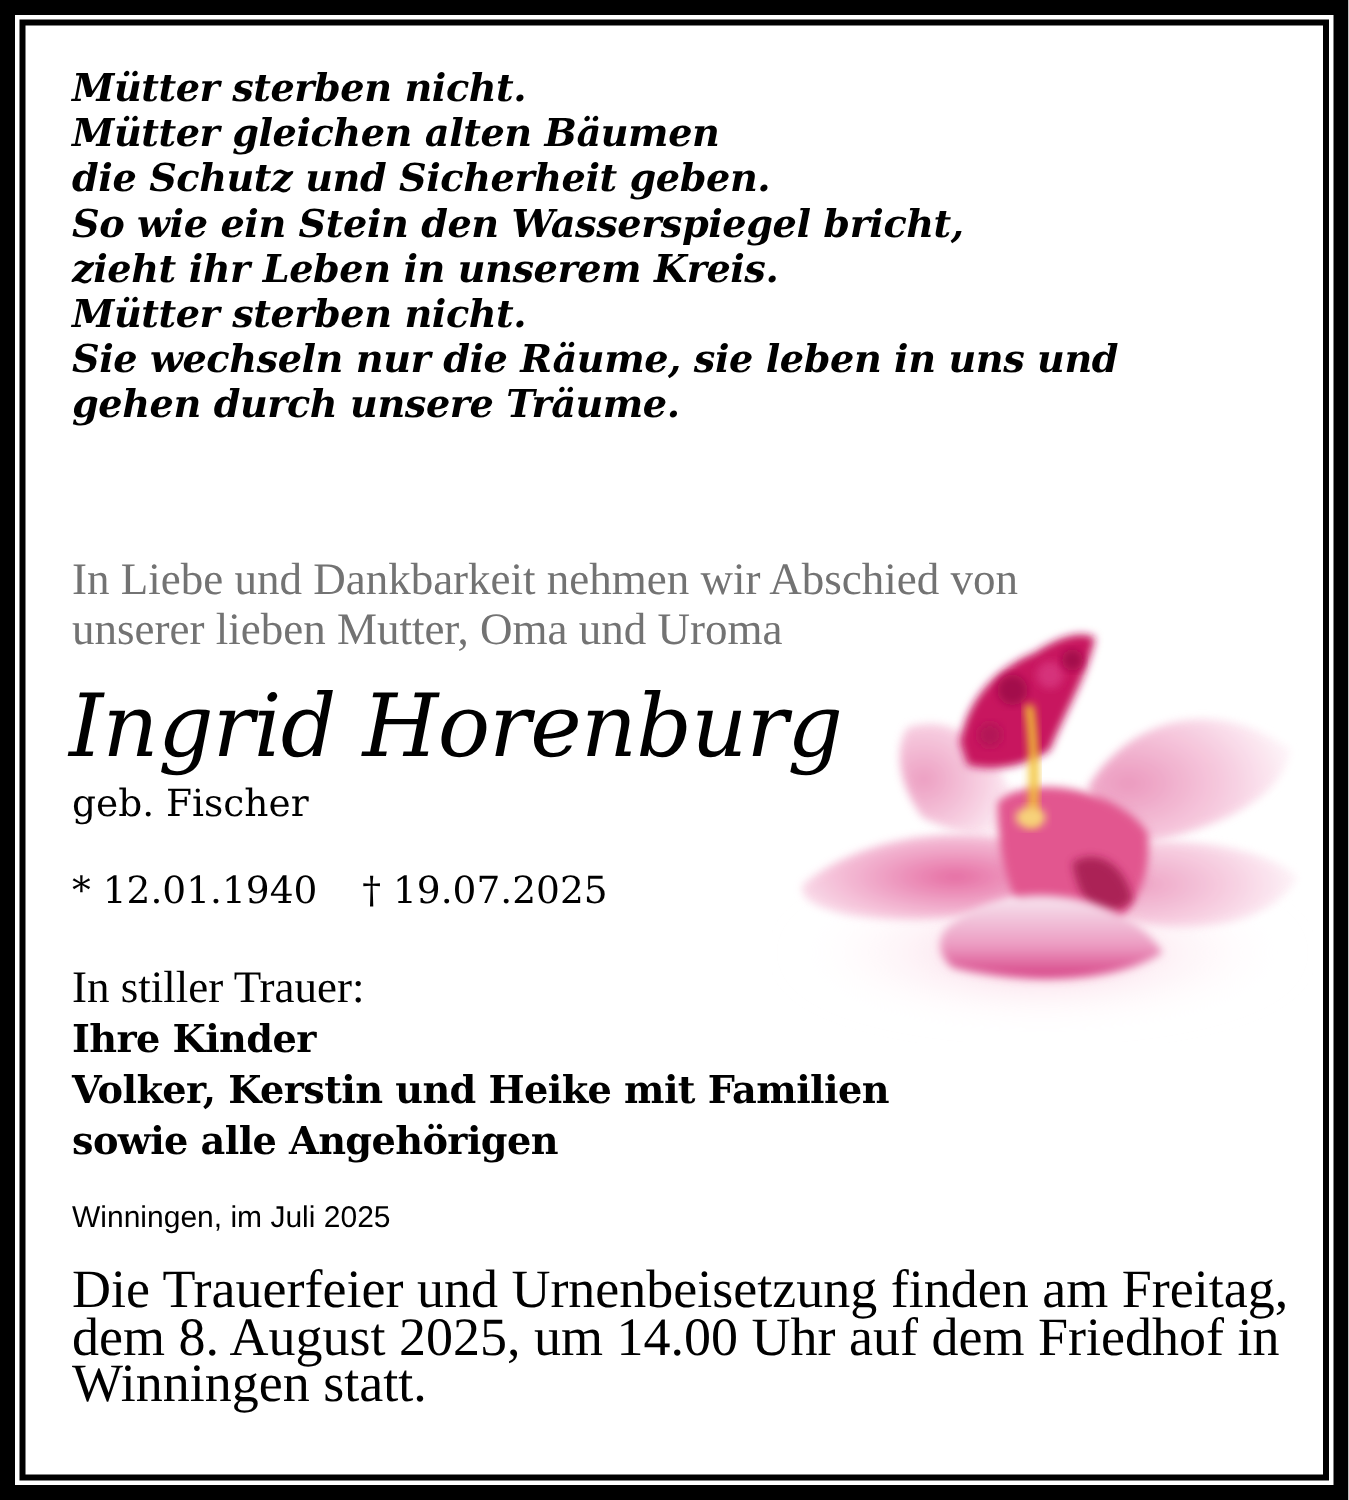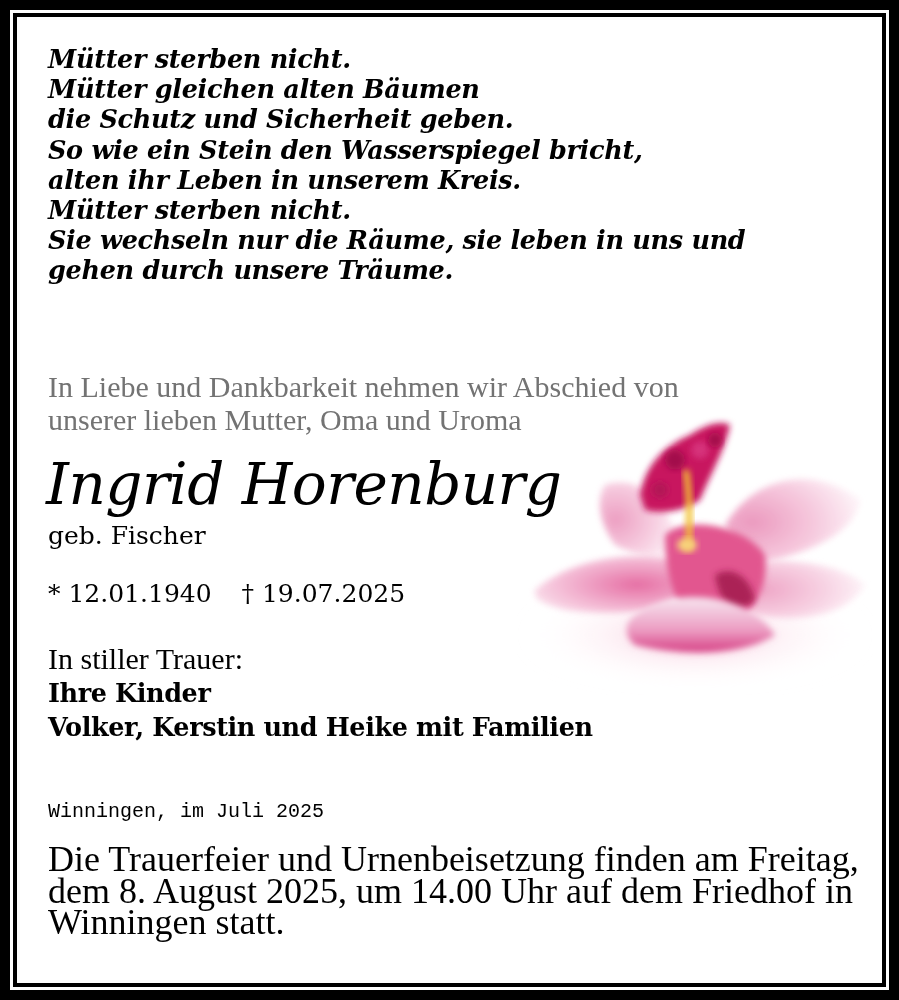--- a/index.html
+++ b/index.html
@@ -44,21 +44,21 @@
       font-family: "Liberation Serif", serif; font-size: 30px; line-height: 33px; color: #000;
     }
     .mourners {
       position: absolute; left: 48px; top: 676px;
       font-family: "DejaVu Serif", serif; font-weight: bold; font-size: 25.5px;
       line-height: 34px; letter-spacing: -0.4px; color: #000;
     }
     .mourners div { white-space: nowrap; }
     .place {
       position: absolute; left: 48px; top: 800px;
-      font-family: Liberation Mono, monospace; font-size: 20px; line-height: 24px; color: #000;
+      font-family: Liberation Sans, sans-serif; font-size: 20px; line-height: 24px; color: #000;
       white-space: nowrap;
     }
     .service {
       position: absolute; left: 48px; top: 844px;
       font-family: "Liberation Serif", serif; font-size: 36px; line-height: 31.5px; color: #000;
     }
     .service div { white-space: nowrap; }
     .flower {
       position: absolute; left: 515px; top: 405px; width: 360px; height: 290px;
     }
@@ -67,21 +67,21 @@
 <body>
 
 <div class="frame-outer"></div>
 <div class="frame-inner"></div>
 
 <div class="poem">
   <div>Mütter sterben nicht.</div>
   <div>Mütter gleichen alten Bäumen</div>
   <div>die Schutz und Sicherheit geben.</div>
   <div>So wie ein Stein den Wasserspiegel bricht,</div>
-  <div>alten ihr Leben in unserem Kreis.</div>
+  <div>zieht ihr Leben in unserem Kreis.</div>
   <div>Mütter sterben nicht.</div>
   <div>Sie wechseln nur die Räume, sie leben in uns und</div>
   <div>gehen durch unsere Träume.</div>
 </div>
 
 <div class="intro">
   <div>In Liebe und Dankbarkeit nehmen wir Abschied von</div>
   <div>unserer lieben Mutter, Oma und Uroma</div>
 </div>
 
@@ -153,20 +153,21 @@
   <span class="gap"></span>
   <span>†</span>
   <span>19.07.2025</span>
 </div>
 
 <div class="mourn-label">In stiller Trauer:</div>
 
 <div class="mourners">
   <div>Ihre Kinder</div>
   <div>Volker, Kerstin und Heike mit Familien</div>
+  <div>sowie alle Angehörigen</div>
 </div>
 
 <div class="place">Winningen, im Juli 2025</div>
 
 <div class="service">
   <div>Die Trauerfeier und Urnenbeisetzung finden am Freitag,</div>
   <div>dem 8. August 2025, um 14.00 Uhr auf dem Friedhof in</div>
   <div>Winningen statt.</div>
 </div>
 

